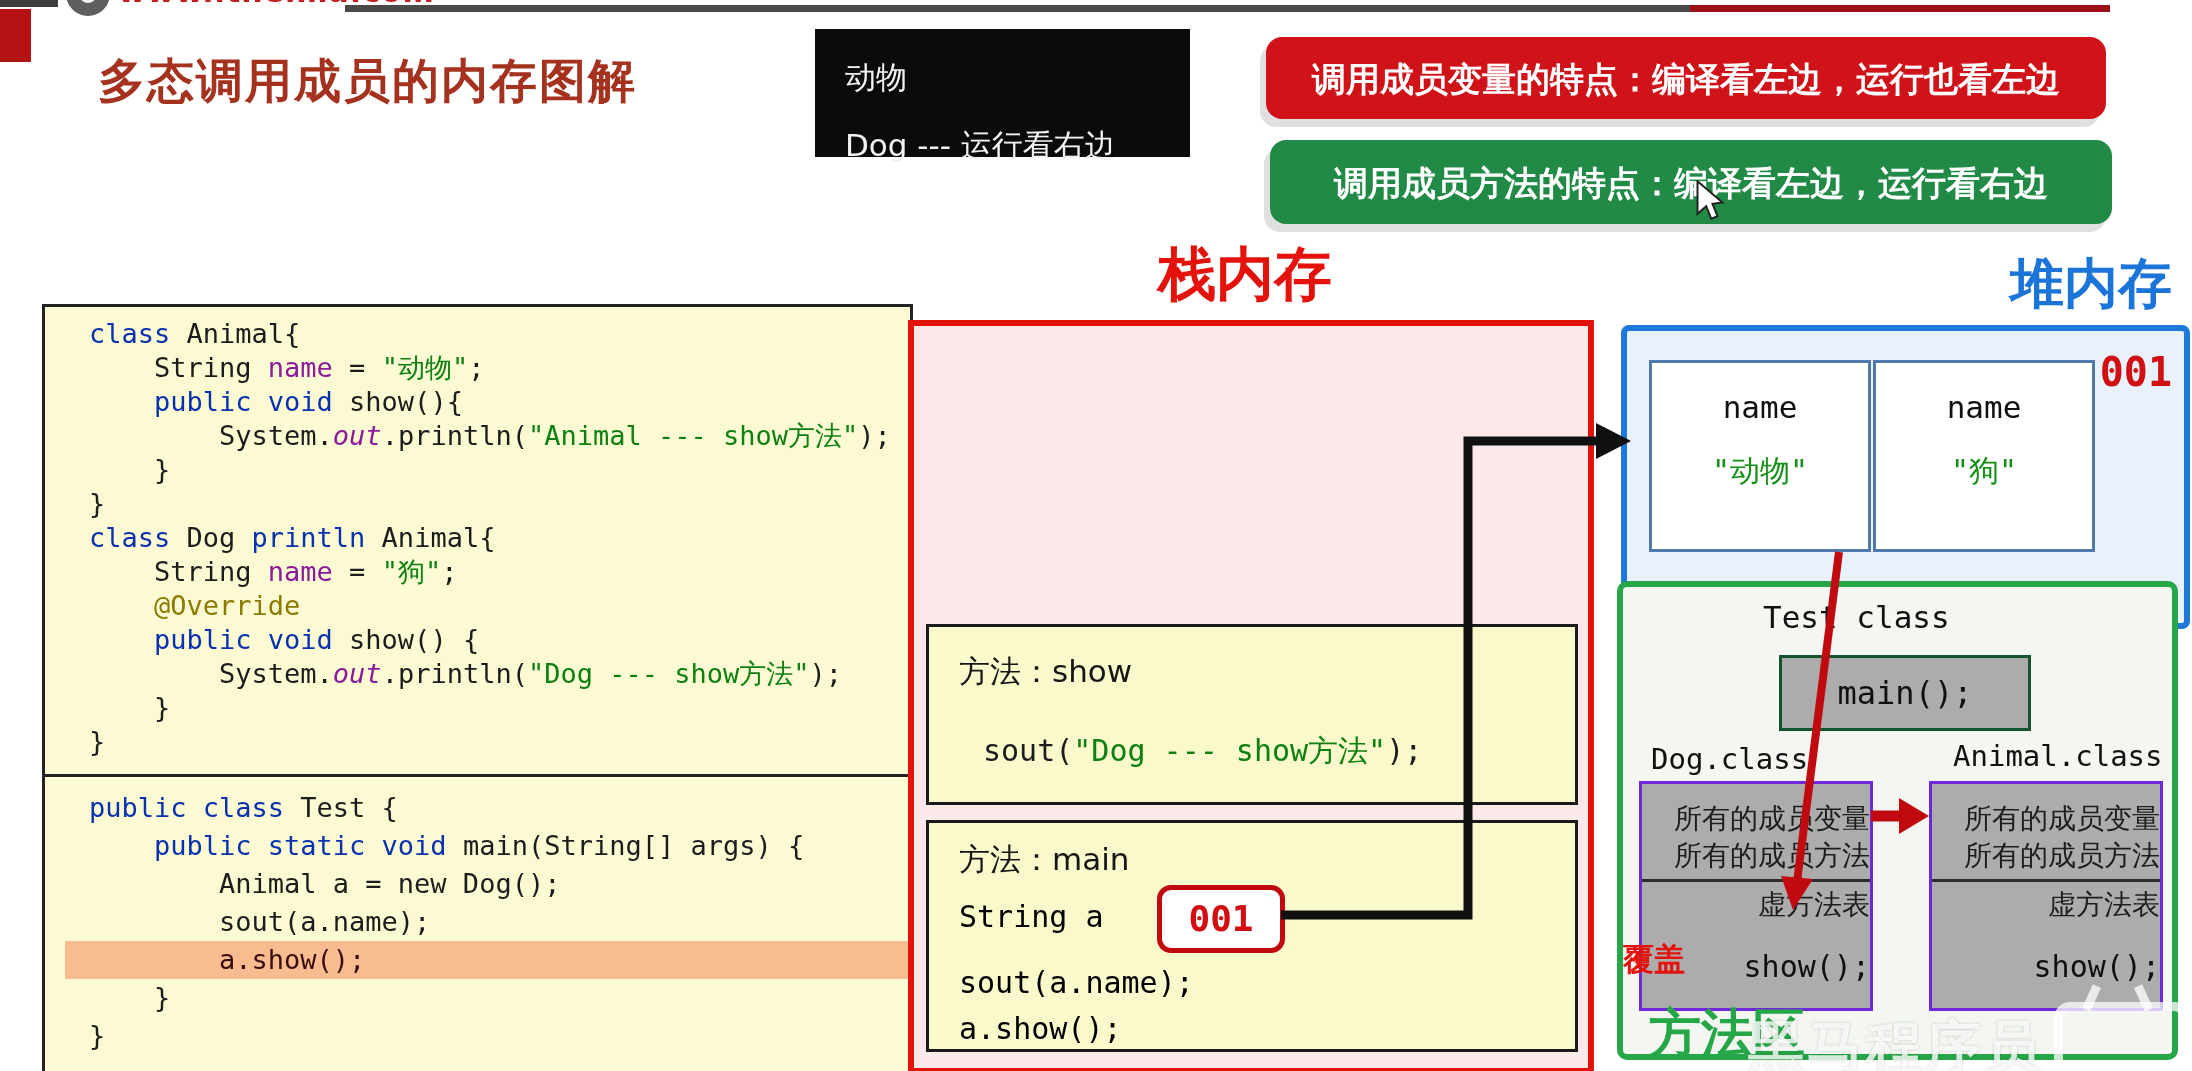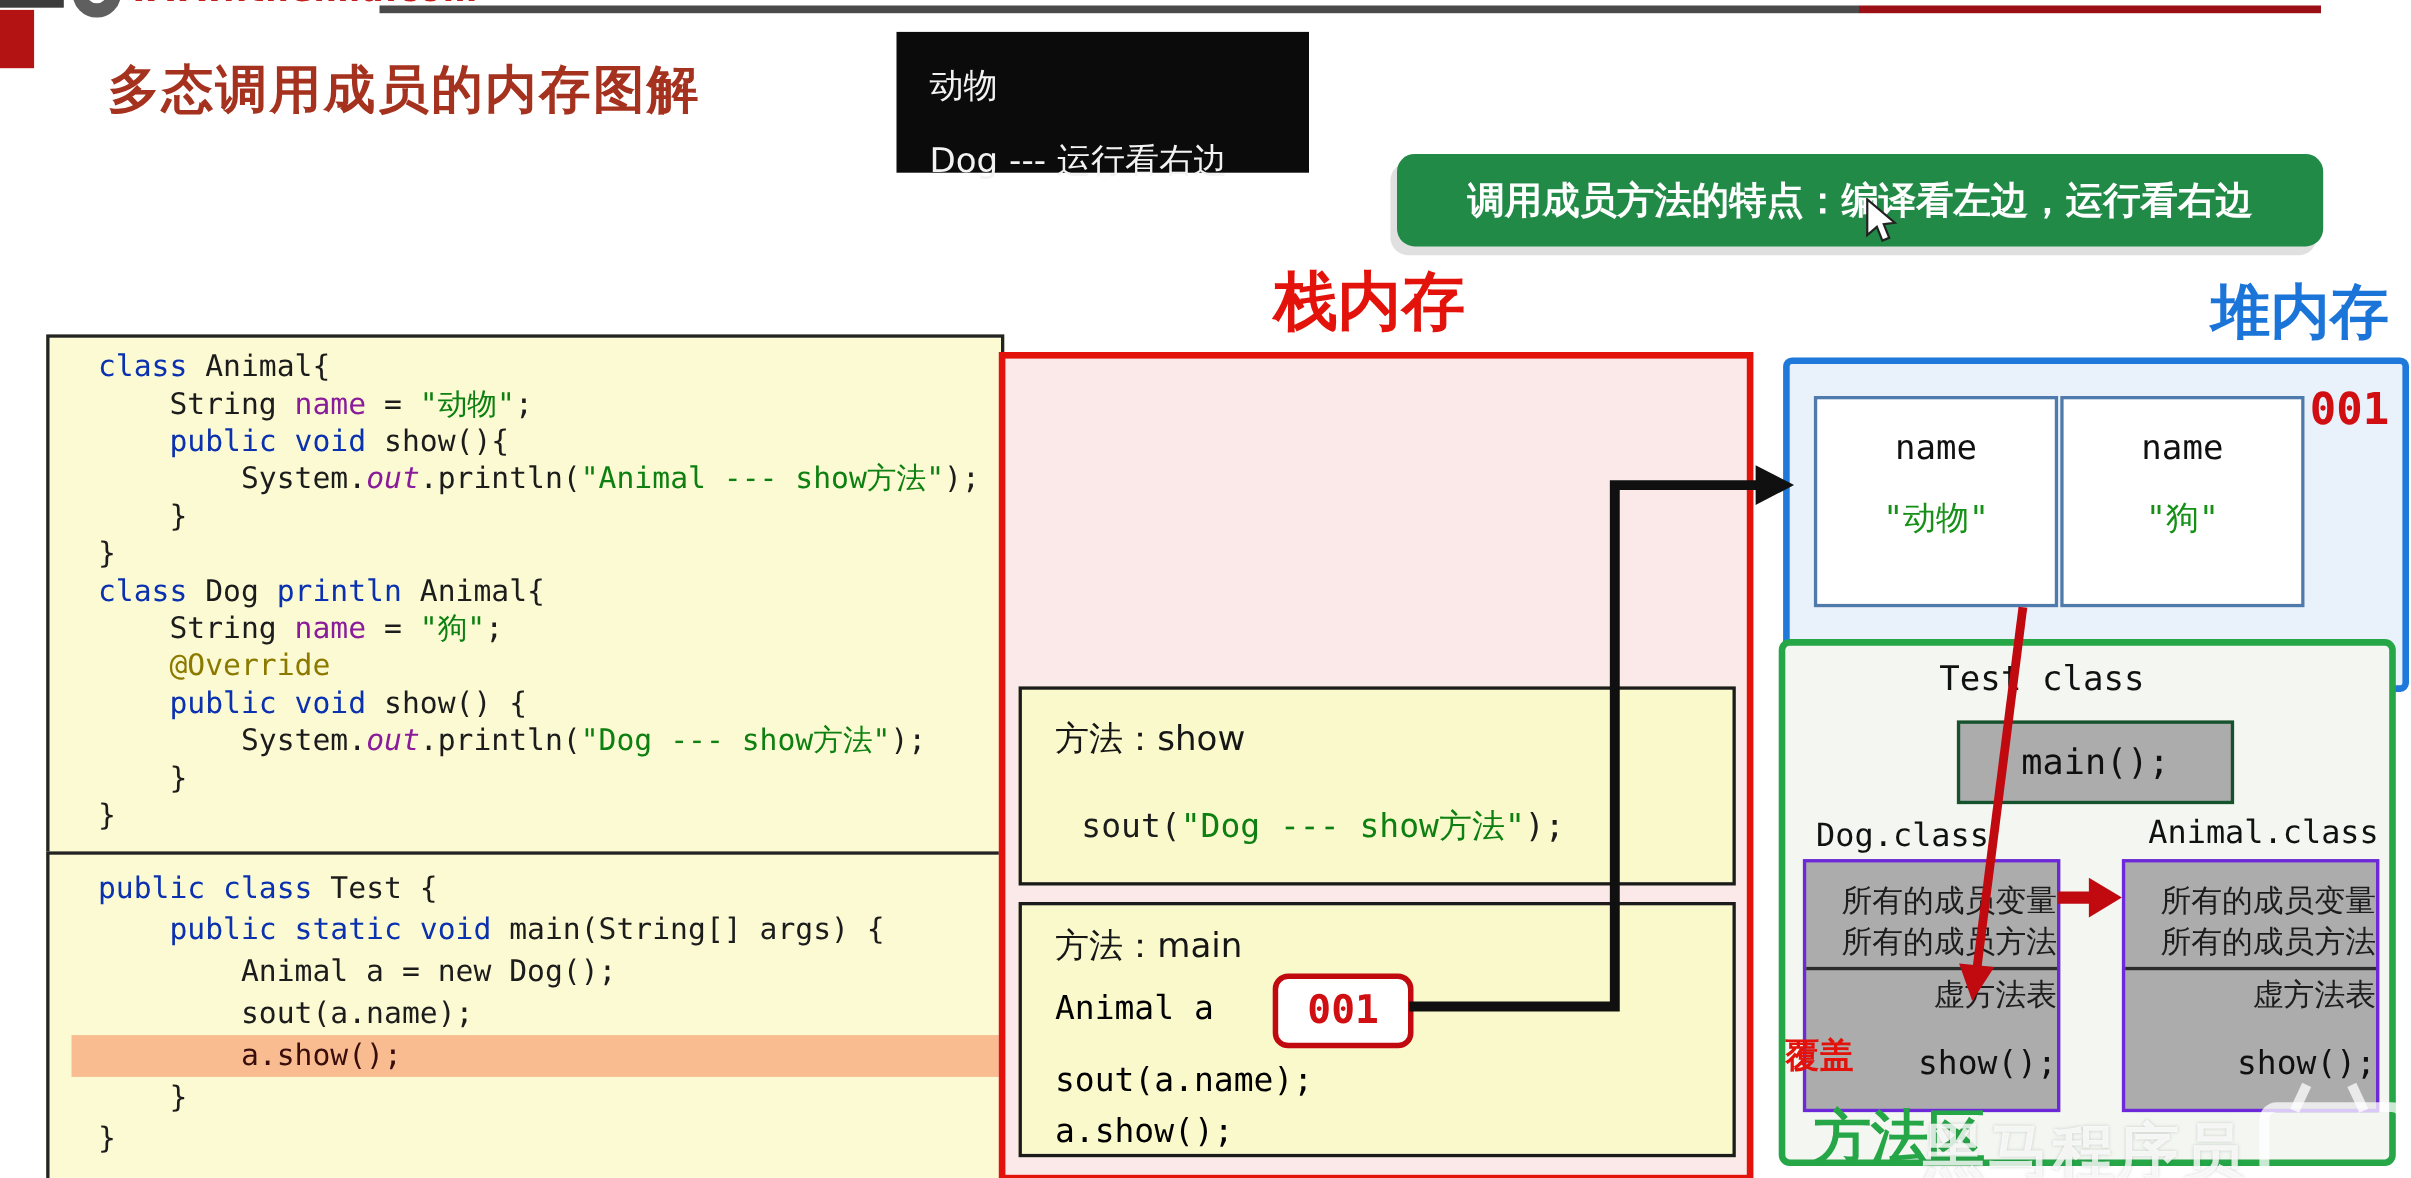--- a/index.html
+++ b/index.html
@@ -108,20 +108,21 @@
   <div class="abs hline-gray"></div>
   <div class="abs hline-red"></div>
 
   <div class="abs page-title">多态调用成员的内存图解</div>
 
   <div class="abs console-box">
     <div class="console-line l0">动物</div>
     <div class="console-line l1">Dog --- 运行看右边</div>
   </div>
 
+  <div class="abs banner banner-red">调用成员变量的特点：编译看左边，运行也看左边</div>
   <div class="abs banner banner-green">调用成员方法的特点：编译看左边，运行看右边</div>
 
   <div class="abs codeblock cb1">
       <div class="cline"><span class="tok-k">class</span><span class="tok-p"> Animal{</span></div>
       <div class="cline"><span class="tok-p">    String </span><span class="tok-f">name</span><span class="tok-p"> = </span><span class="tok-s">"动物"</span><span class="tok-p">;</span></div>
       <div class="cline"><span class="tok-p">    </span><span class="tok-k">public void</span><span class="tok-p"> show(){</span></div>
       <div class="cline"><span class="tok-p">        System.</span><span class="tok-i">out</span><span class="tok-p">.println(</span><span class="tok-s">"Animal --- show方法"</span><span class="tok-p">);</span></div>
       <div class="cline"><span class="tok-p">    }</span></div>
       <div class="cline"><span class="tok-p">}</span></div>
       <div class="cline"><span class="tok-k">class</span><span class="tok-p"> Dog </span><span class="tok-k">println</span><span class="tok-p"> Animal{</span></div>
@@ -145,21 +146,21 @@
   <div class="abs stack-label">栈内存</div>
   <div class="abs stack-box"></div>
 
   <div class="frame frame-show">
     <div class="frame-title" style="top:24px;">方法：show</div>
     <div class="frame-code" style="top:104px;"><div class="cline"><span class="tok-p">sout(</span><span class="tok-s">"Dog --- show方法"</span><span class="tok-p">);</span></div></div>
   </div>
 
   <div class="frame frame-main">
     <div class="frame-title" style="top:16px;">方法：main</div>
-    <div class="frame-code mono" style="top:76px;">Animal a</div>
+    <div class="frame-code mono" style="top:76px;">String a</div>
     <div class="ref-badge mono">001</div>
     <div class="frame-code mono" style="top:142px;">sout(a.name);</div>
     <div class="frame-code mono" style="top:188px;">a.show();</div>
   </div>
 
   <div class="abs heap-label">堆内存</div>
   <div class="abs heap-box">
     <div class="heap-addr mono">001</div>
     <div class="slot s0">
       <div class="slot-field mono">name</div>

